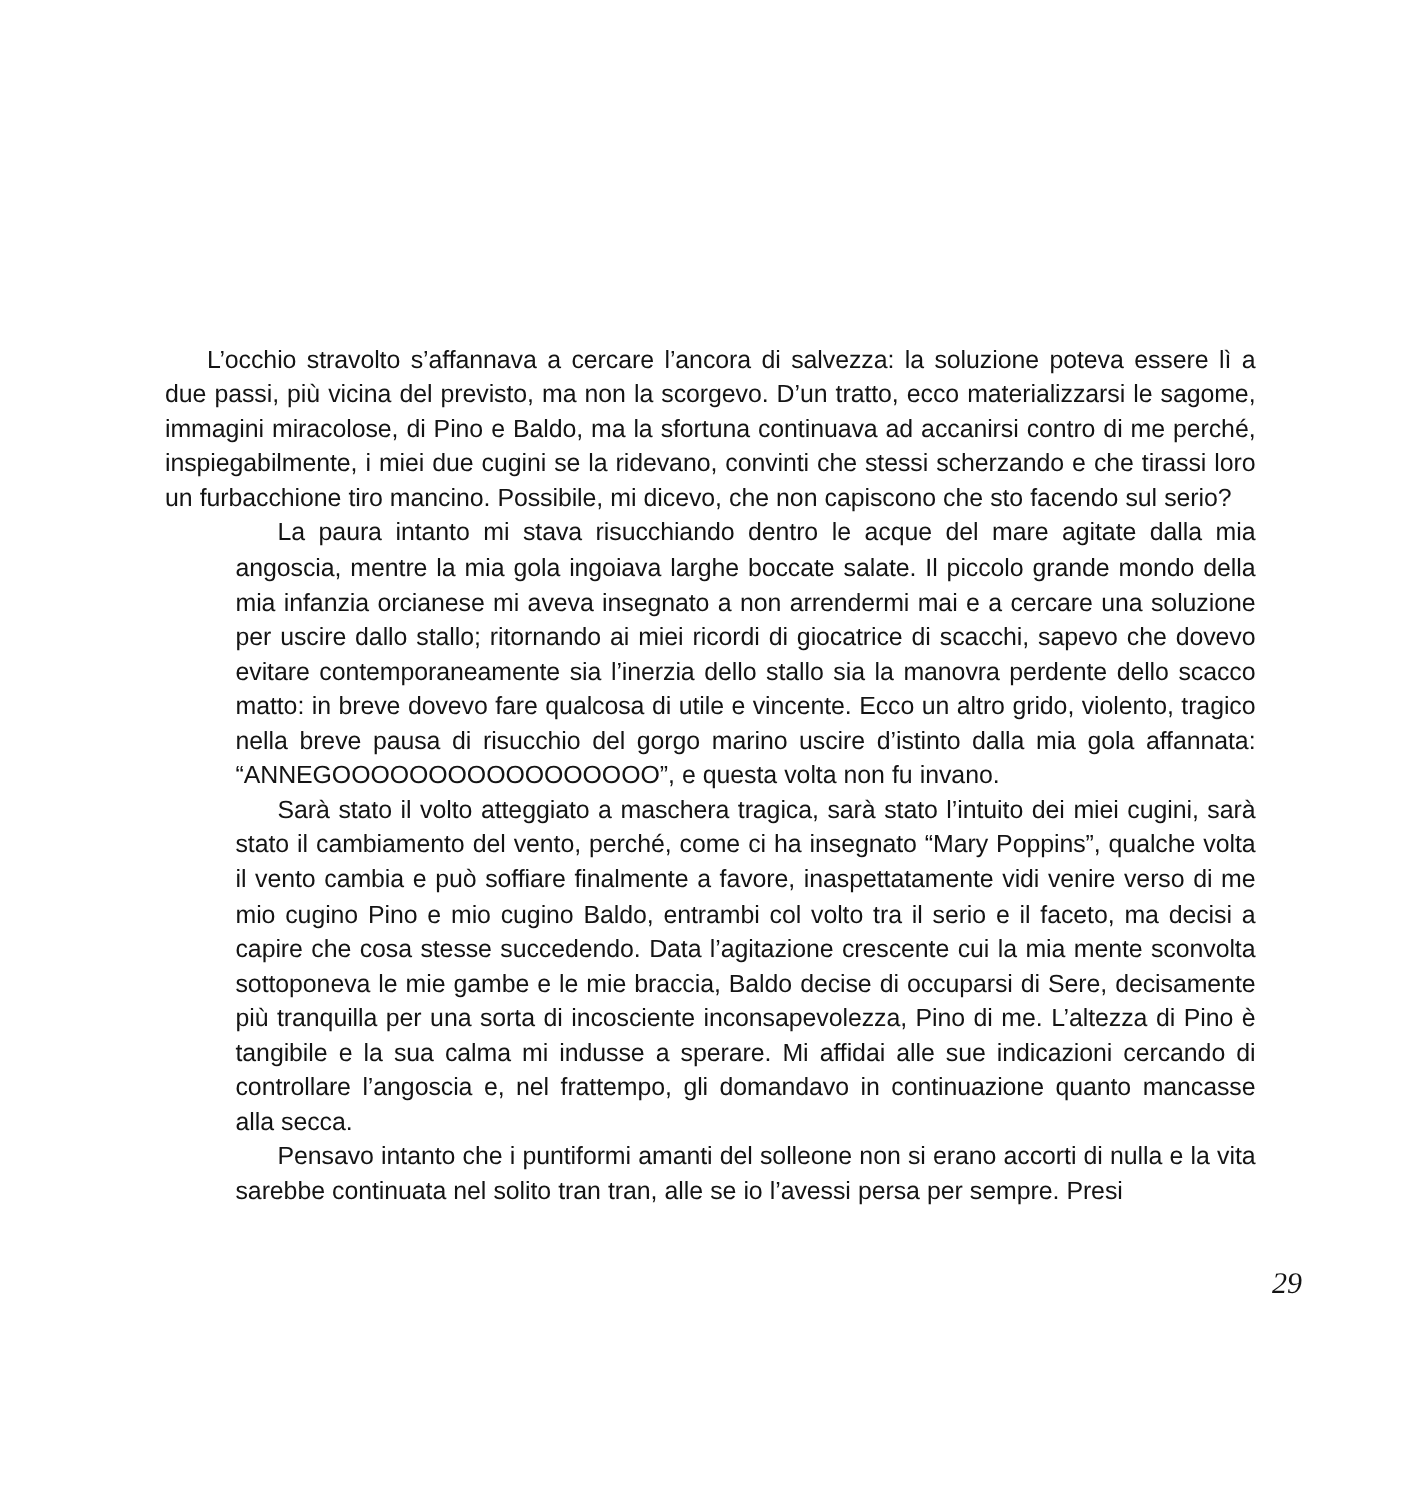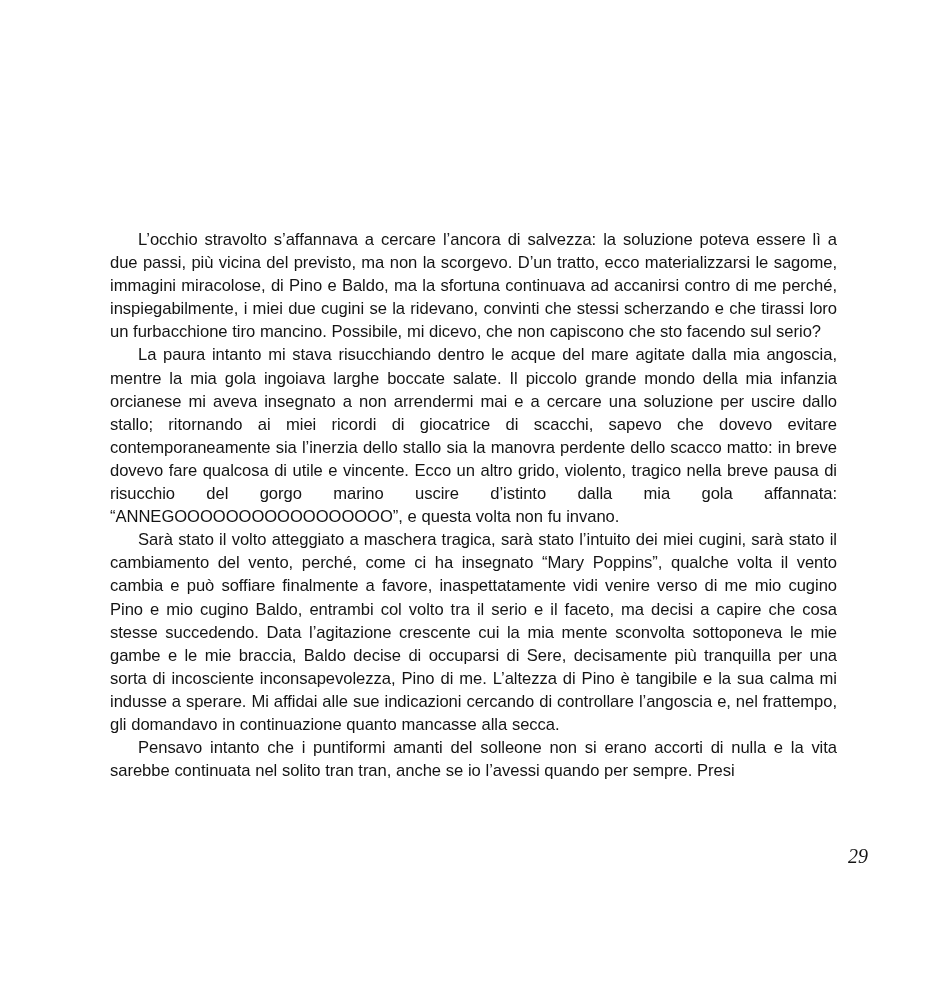--- a/index.html
+++ b/index.html
@@ -30,20 +30,21 @@
     text-justify: inter-word;
     font-size: 16.6px;
     line-height: 23.1px;
     color: #141414;
     letter-spacing: -0.05px;
     word-spacing: 0.2px;
     -webkit-font-smoothing: none;
   }
   .para + .para {
     margin-top: 0;
+    margin-left: 47px;
   }
   
   .para-last {
     position: relative;
   }
   .folio {
     position: absolute;
     left: 848px;
     top: 845px;
     font-family: "Liberation Serif", serif;
@@ -55,18 +56,18 @@
 </style>
 </head>
 <body>
 
 <div class="page">
 
   <div class="text-block">
     <p class="para">L’occhio stravolto s’affannava a cercare l’ancora di salvezza: la soluzione poteva essere lì a due passi, più vicina del previsto, ma non la scorgevo. D’un tratto, ecco materializzarsi le sagome, immagini miracolose, di Pino e Baldo, ma la sfortuna continuava ad accanirsi contro di me perché, inspiegabilmente, i miei due cugini se la ridevano, convinti che stessi scherzando e che tirassi loro un furbacchione tiro mancino. Possibile, mi dicevo, che non capiscono che sto facendo sul serio?</p>
     <p class="para">La paura intanto mi stava risucchiando dentro le acque del mare agitate dalla mia angoscia, mentre la mia gola ingoiava larghe boccate salate. Il piccolo grande mondo della mia infanzia orcianese  mi aveva insegnato  a non arrendermi mai e a cercare una soluzione per uscire dallo stallo; ritornando ai miei ricordi di giocatrice di scacchi, sapevo che dovevo evitare contemporaneamente sia l’inerzia dello stallo sia la manovra perdente dello scacco matto: in breve dovevo fare qualcosa di utile e vincente. Ecco un altro grido, violento, tragico nella breve pausa di risucchio del gorgo marino uscire d’istinto dalla mia gola affannata: “ANNEGOOOOOOOOOOOOOOOOO”,  e questa volta non fu invano.</p>
     <p class="para">Sarà stato il volto atteggiato a maschera tragica, sarà stato l’intuito dei miei cugini, sarà stato il cambiamento del vento, perché, come ci ha insegnato “Mary Poppins”, qualche volta il vento cambia e può soffiare finalmente a favore, inaspettatamente vidi venire verso di me mio cugino Pino e mio cugino Baldo, entrambi col volto tra il serio e il faceto, ma decisi a capire che cosa stesse succedendo. Data l’agitazione crescente cui la mia mente sconvolta sottoponeva le mie gambe e le mie braccia, Baldo decise di  occuparsi di Sere, decisamente più tranquilla per una sorta di incosciente inconsapevolezza, Pino di me. L’altezza di Pino è tangibile e la sua calma mi indusse a sperare. Mi affidai alle sue indicazioni  cercando di controllare l’angoscia e, nel frattempo, gli domandavo in continuazione quanto mancasse alla secca.</p>
-    <p class="para para-last">Pensavo intanto che i puntiformi amanti del solleone non si erano accorti di nulla e la vita sarebbe continuata nel solito tran tran, anche se io l’avessi quando per sempre. Presi</p>
+    <p class="para para-last">Pensavo intanto che i puntiformi amanti del solleone non si erano accorti di nulla e la vita sarebbe continuata nel solito tran tran, alle se io l’avessi persa per sempre. Presi</p>
   </div>
 
   <div class="folio">29</div>
 
 </div>
 
 </body></html>

